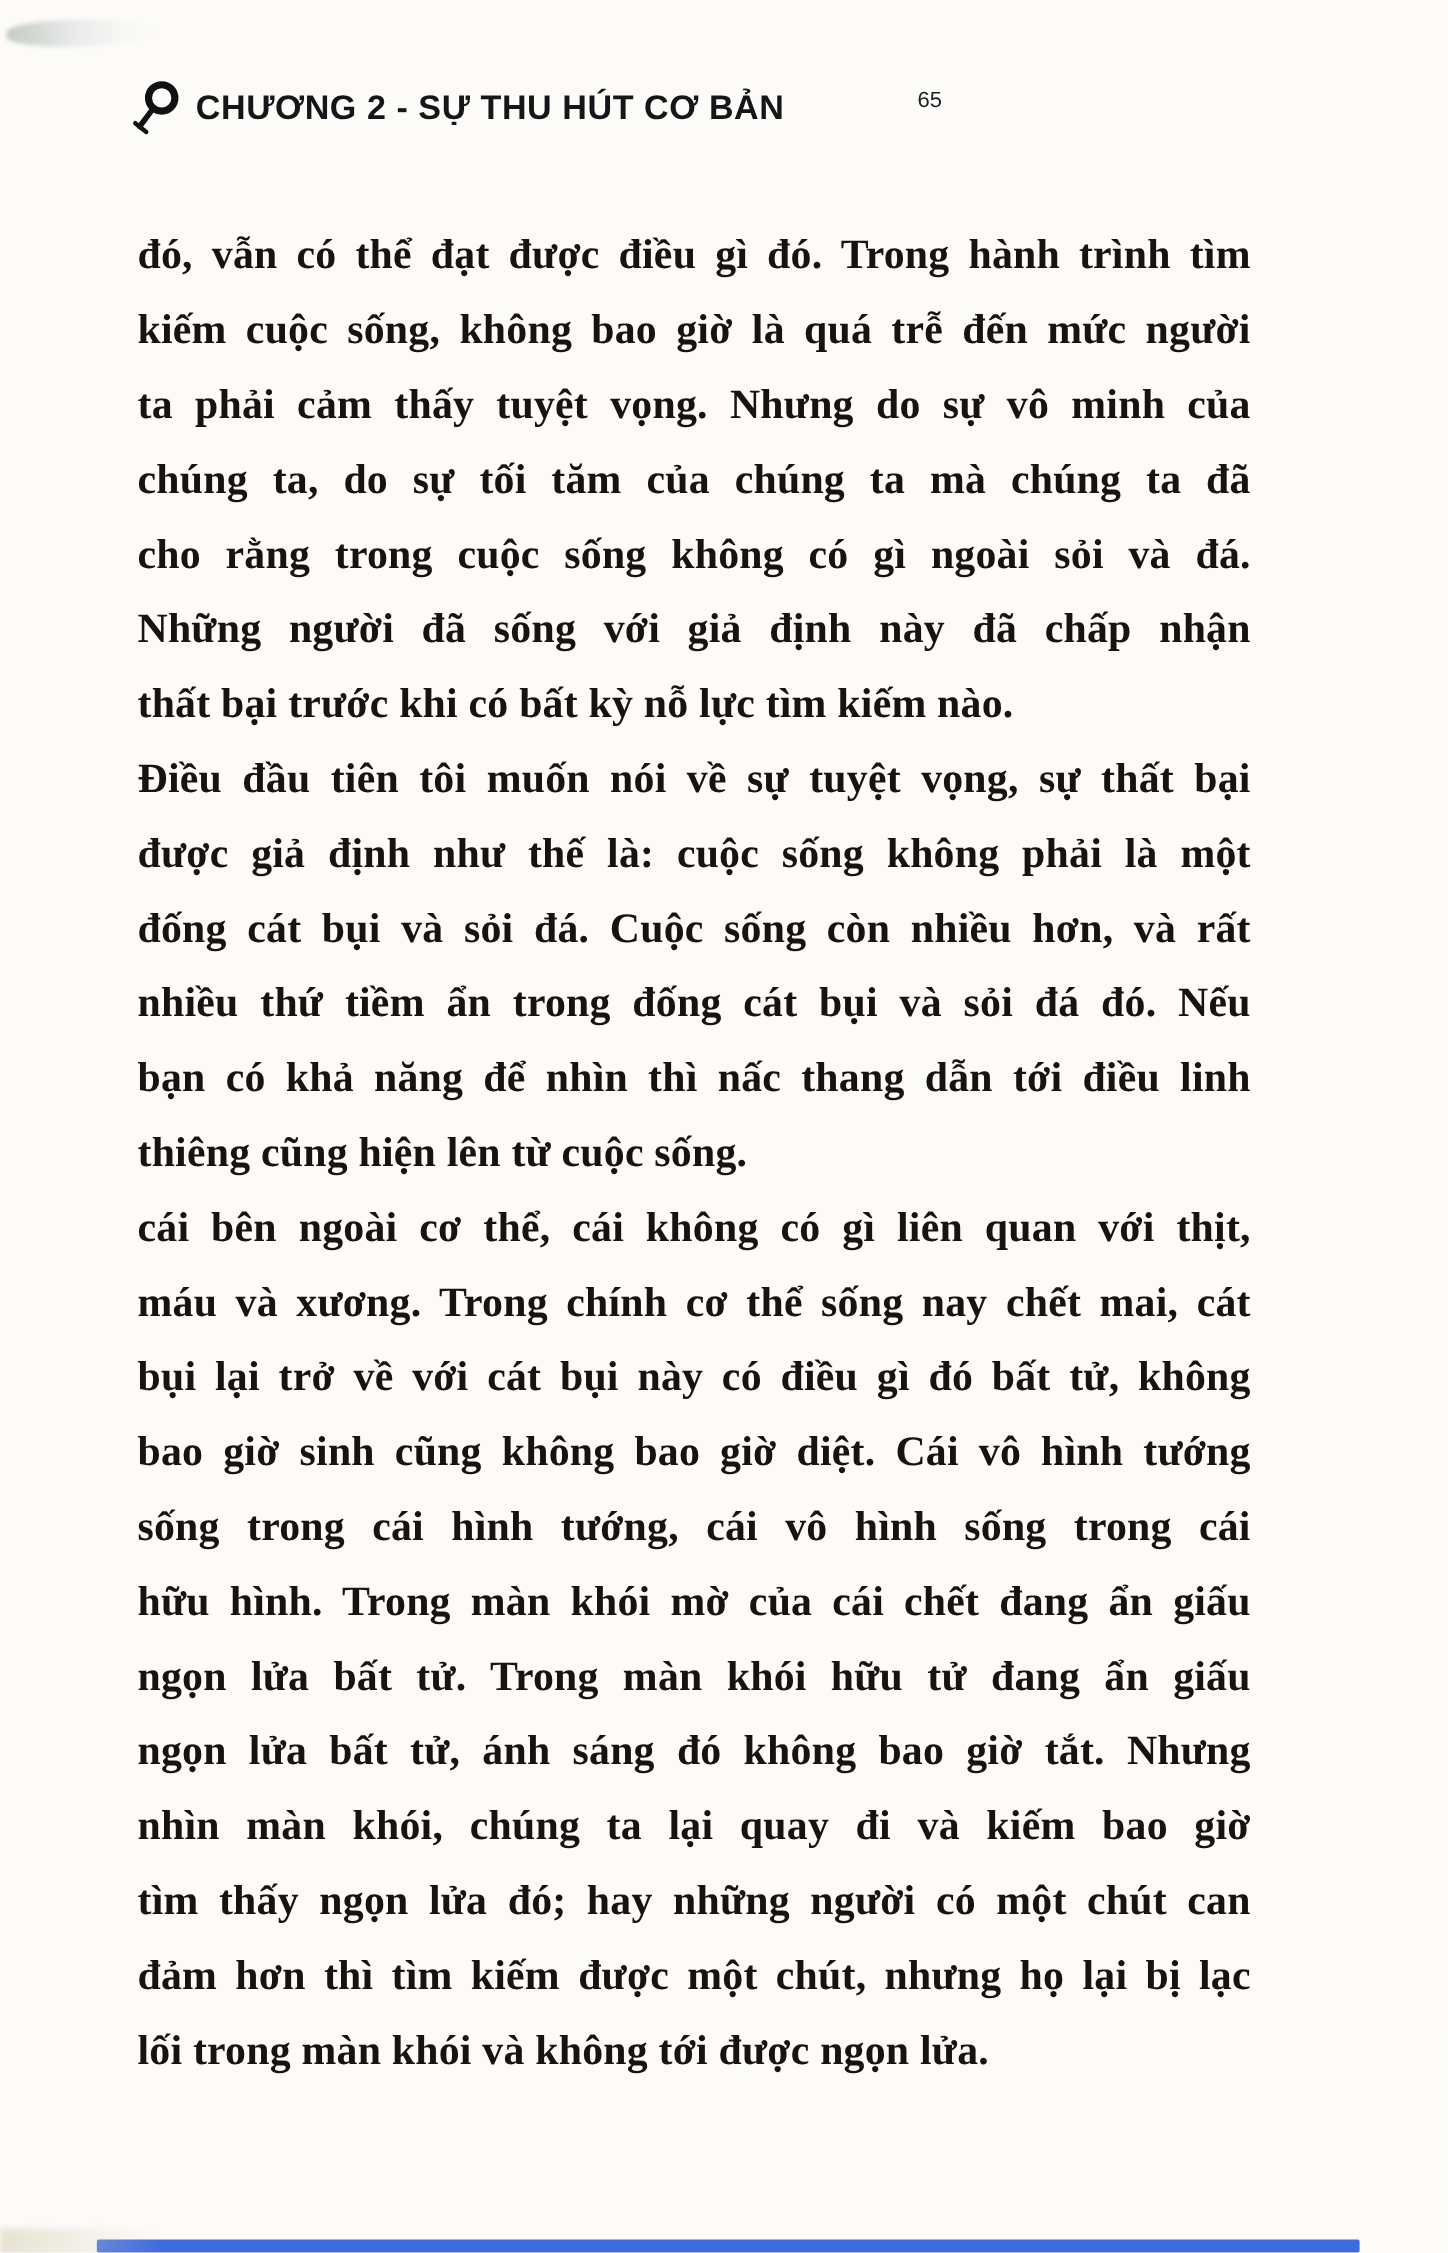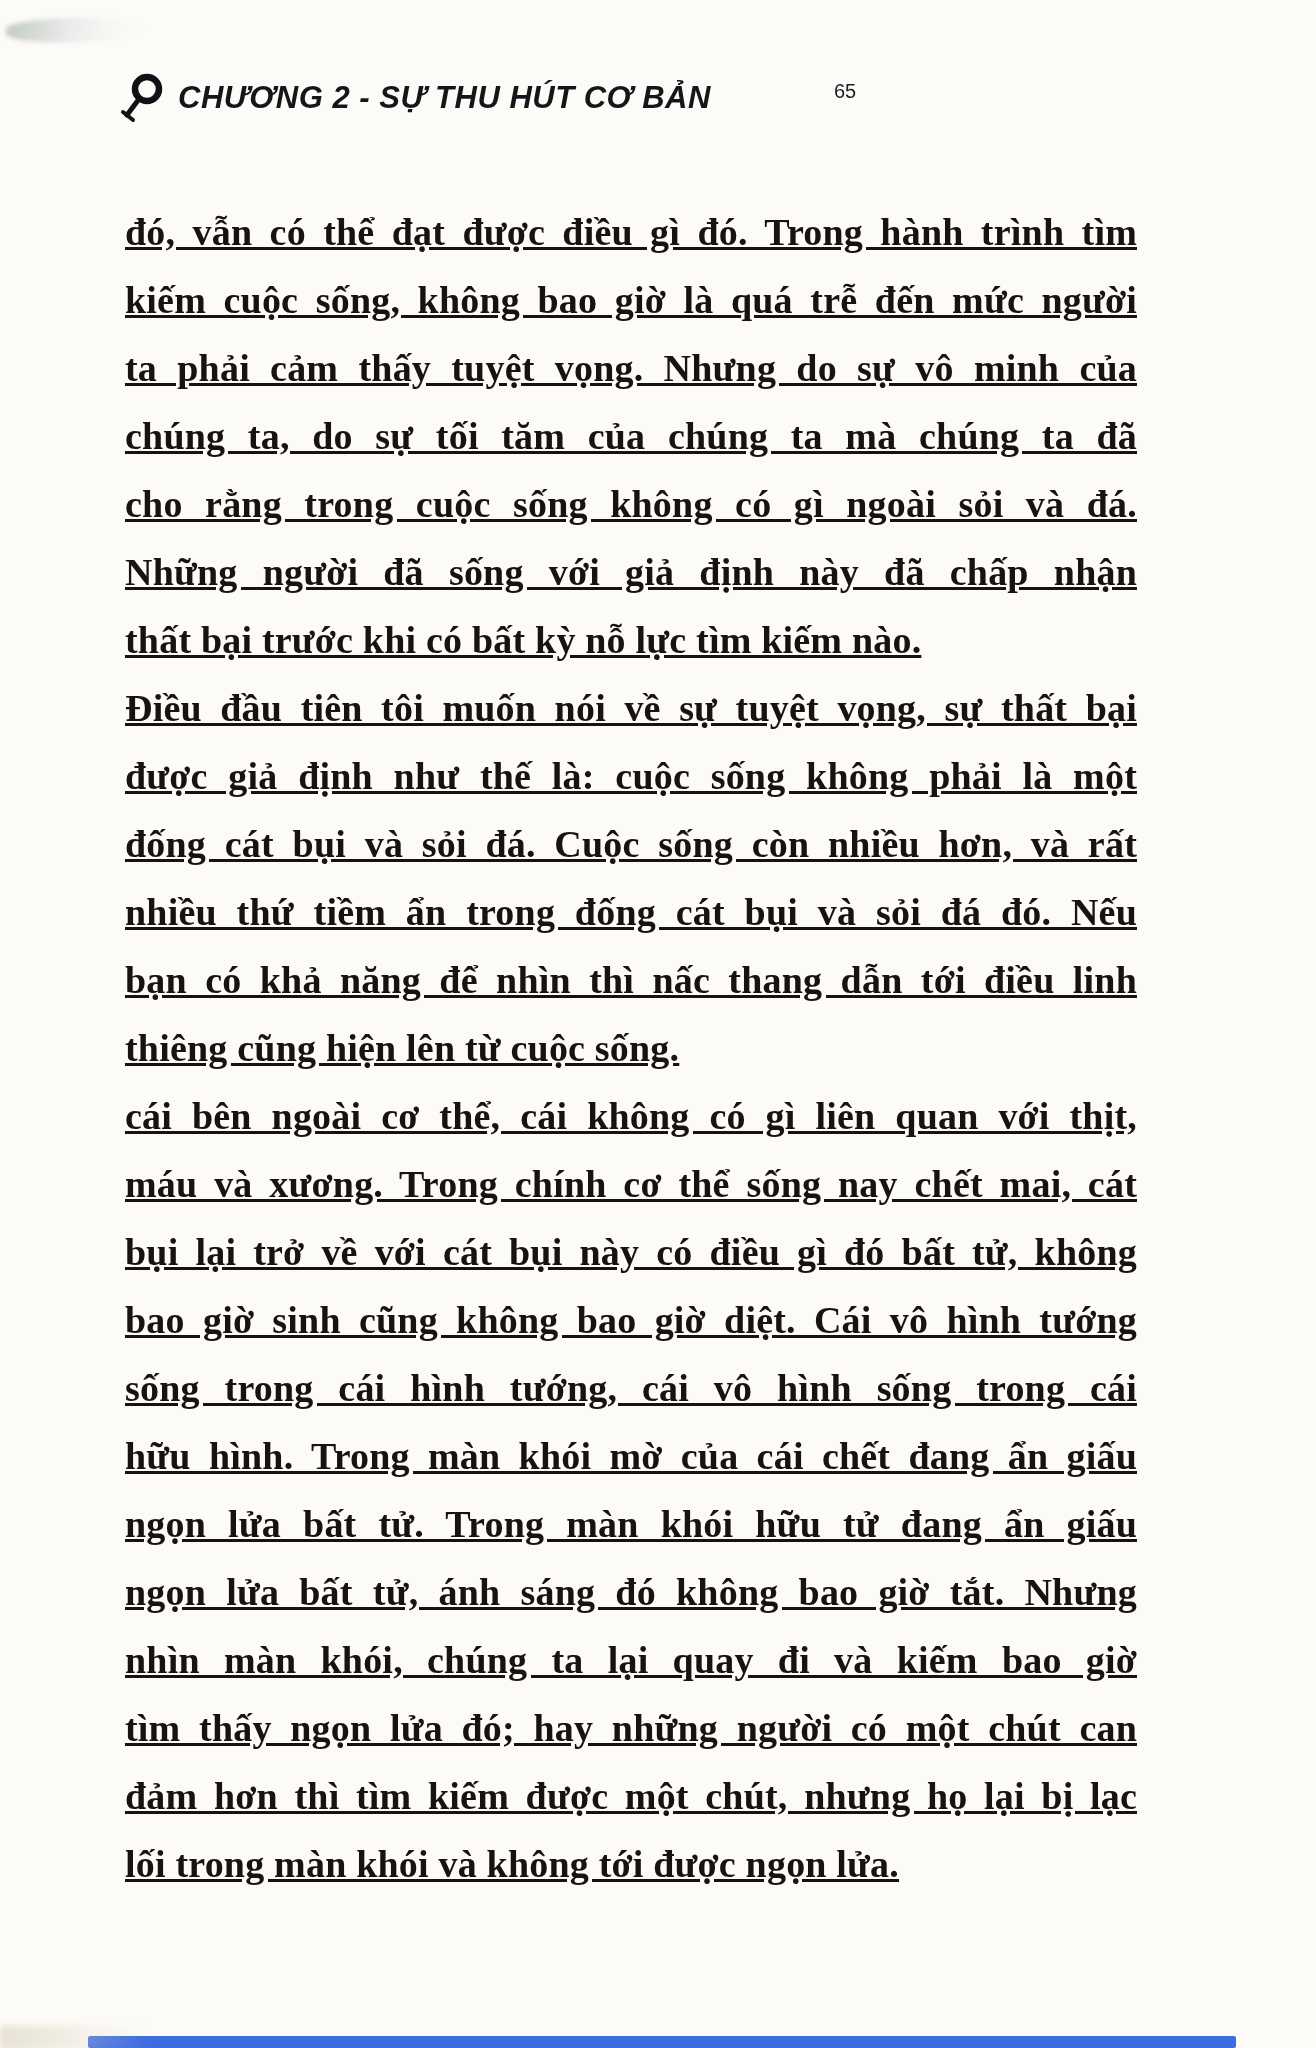--- a/index.html
+++ b/index.html
@@ -39,21 +39,20 @@
       rgba(255,255,255,0) 100%);
     filter: blur(3px);
   }
   
   .header {
     position: absolute;
     left: 118px; top: 72px;
     height: 52px;
     display: flex;
     align-items: center;
-    font-style: italic;
   }
   .header .icon-wrap {
     width: 50px; height: 52px;
     flex: 0 0 auto;
     margin-right: 10px;
   }
   .chapter-title {
     font-family: "Liberation Sans", "DejaVu Sans", sans-serif;
     font-weight: 700;
     font-size: 31px;
@@ -71,21 +70,20 @@
   }
   
   .body-text {
     position: absolute;
     left: 125px; top: 198px;
     width: 1012px;
     font-size: 38px;
     font-weight: 700;
     color: #17130f;
     letter-spacing: 0.2px;
-    text-decoration: underline;
   }
   .body-text .line {
     height: 68px;
     line-height: 68px;
     text-align: justify;
     text-align-last: justify;
     overflow: visible;
   }
   .body-text .line.last {
     text-align: right;

